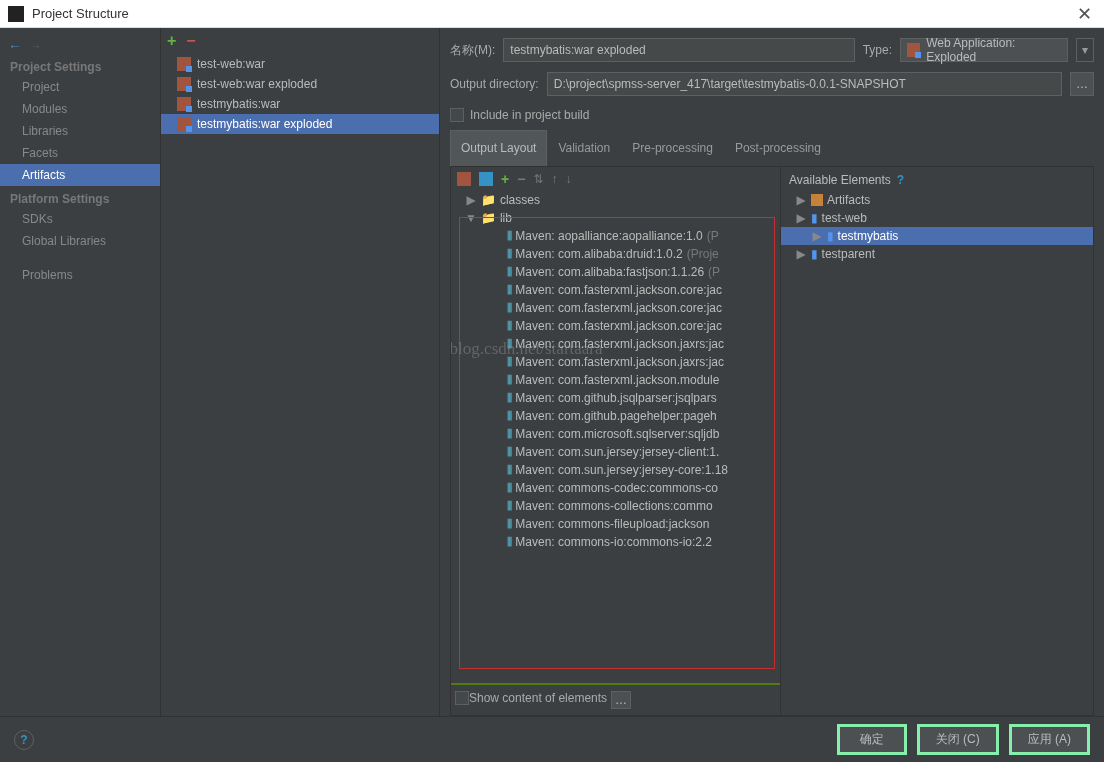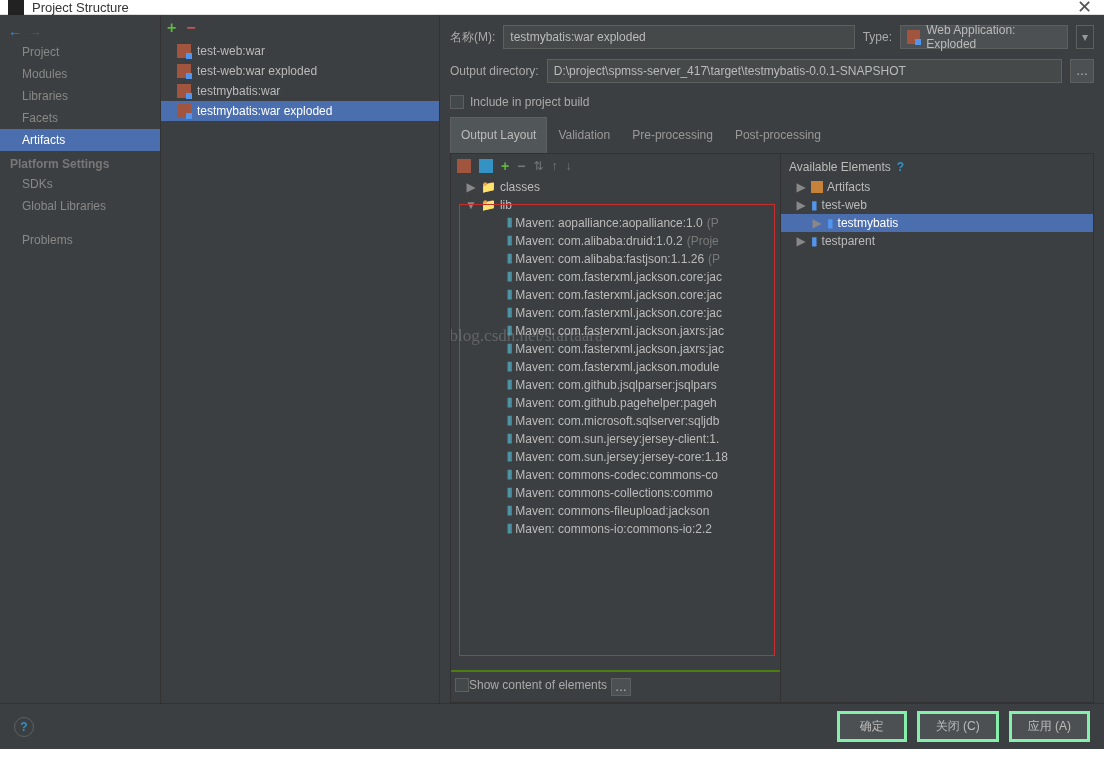--- a/index.html
+++ b/index.html
@@ -1,18 +1,18 @@
 <!DOCTYPE html>
 <html><head>
 <meta charset="utf-8">
 <style>
 * { margin: 0; padding: 0; box-sizing: border-box; font-family: "Segoe UI", Arial, sans-serif; }
 body { background: #fff; width: 1104px; height: 766px; overflow: hidden; font-size: 12px; }
 
-.titlebar { height: 15px; display: flex; align-items: center; padding: 0 8px; border-bottom: 1px solid #ddd; justify-content: space-between; }
+.titlebar { height: 28px; display: flex; align-items: center; padding: 0 8px; border-bottom: 1px solid #ddd; justify-content: space-between; }
 .titlebar-left { display:flex; align-items:center; gap:8px; }
 .titlebar .title { font-size: 13px; color: #333; }
 .titlebar .close { font-size: 18px; color: #555; cursor: pointer; padding:4px; }
 .app-icon { width:16px; height:16px; background:#222; display:inline-block; }
 
 .main { display: flex; height: 688px; background: #3c3f41; color: #bbbbbb; }
 
 .left-nav { width: 160px; background: #3c3f41; padding-top: 6px; display:flex; flex-direction:column; }
 .nav-arrows { padding: 2px 8px; display:flex; gap:6px; }
 .nav-arrow { color:#4a88c7; font-size:14px; }
@@ -91,20 +91,21 @@
   <span class="close">✕</span>
 </div>
 
 <div class="main">
 
   <div class="left-nav">
     <div class="nav-arrows">
       <span class="nav-arrow">←</span>
       <span class="nav-arrow dim">→</span>
     </div>
+    <div class="nav-header">Project Settings</div>
     <div id="nav1">
         <div class="nav-item">Project</div>
         <div class="nav-item">Modules</div>
         <div class="nav-item">Libraries</div>
         <div class="nav-item">Facets</div>
         <div class="nav-item selected">Artifacts</div>
       </div>
     <div class="nav-header">Platform Settings</div>
     <div id="nav2">
         <div class="nav-item">SDKs</div>

